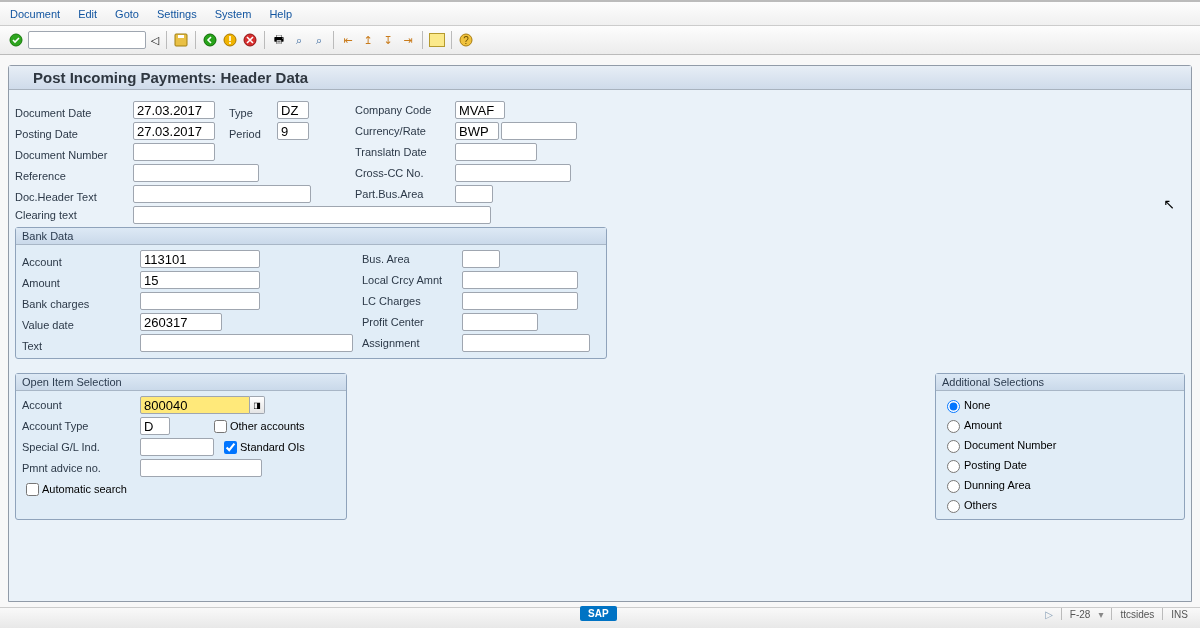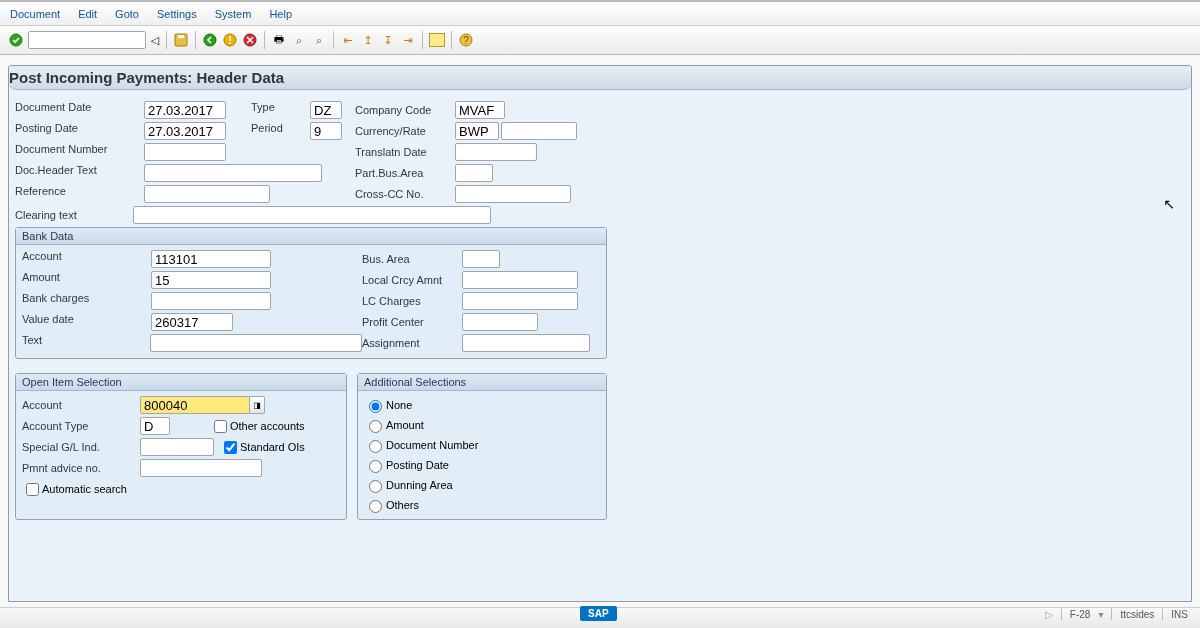--- a/index.html
+++ b/index.html
@@ -61,24 +61,23 @@
   border: 1px solid #919ba8;
   border-radius: 3px 3px 0 0;
   background: #eaf2f9;
   height: 535px;
   position: relative;
 }
 .app-title {
   font-size: 15px;
   font-weight: bold;
   color: #2f3740;
-  padding: 3px 0;
+  padding: 3px 24px;
   border-bottom: 1px solid #a8b2be;
   background: linear-gradient(180deg,#e7eef6,#cfdbea);
-  border-radius: 7px;
 }
 .app-subbar {
   padding: 2px 8px 4px 8px;
   height: 19px;
   background: linear-gradient(180deg,#e4ebf3,#d5dfe9);
   color: #2c4868;
   display: flex;
   align-items: center;
   position: relative;
 }
@@ -123,22 +122,23 @@
   border-bottom: 1px solid #a8b6c6;
   background: linear-gradient(#dde9f5,#cad9ea);
 }
 .group-body {
   padding: 4px 6px;
 }
 .two-cols {
   display: flex;
   gap: 10px;
   margin-top: 12px;
-}
-.pair-left { width: 340px; display: flex; align-items: flex-start; gap: 11px;}
+  justify-content: space-between;
+}
+.pair-left { width: 340px; display: flex; align-items: flex-end;}
 .pair-right { display: flex; align-items: center;}
 .radio-row { height: 20px; display: flex; align-items: center; }
 .radio-row input { margin-right: 4px; }
 .chk { vertical-align: middle; }
 .val-helper {
   width: 14px;
   height: 16px;
   border: 1px solid #9fa6b0;
   border-left: none;
   border-radius: 0 2px 2px 0;
@@ -289,37 +289,37 @@
         <input class="f" style="width: 74px;" type="text" value="">
       </div>
       <div class="pair-right">
         <span class="label2">Translatn Date</span>
         <input class="f" style="width: 74px;" type="text" value="">
       </div>
     </div>
 
     <div class="row">
       <div class="pair-left">
+        <span class="label">Reference</span>
+        <input class="f" style="width: 118px;" type="text" value="">
+      </div>
+      <div class="pair-right">
+        <span class="label2">Cross-CC No.</span>
+        <input class="f" style="width: 108px;" type="text" value="">
+      </div>
+    </div>
+
+    <div class="row">
+      <div class="pair-left">
         <span class="label">Doc.Header Text</span>
         <input class="f" style="width: 170px;" type="text" value="">
       </div>
       <div class="pair-right">
         <span class="label2">Part.Bus.Area</span>
         <input class="f" style="width: 30px;" type="text" value="">
-      </div>
-    </div>
-
-    <div class="row">
-      <div class="pair-left">
-        <span class="label">Reference</span>
-        <input class="f" style="width: 118px;" type="text" value="">
-      </div>
-      <div class="pair-right">
-        <span class="label2">Cross-CC No.</span>
-        <input class="f" style="width: 108px;" type="text" value="">
       </div>
     </div>
 
     <div class="row">
       <span class="label">Clearing text</span>
       <input class="f" style="width: 350px;" type="text" value="">
     </div>
 
     <div class="group" style="width:590px;">
       <div class="group-head">Bank Data</div>

